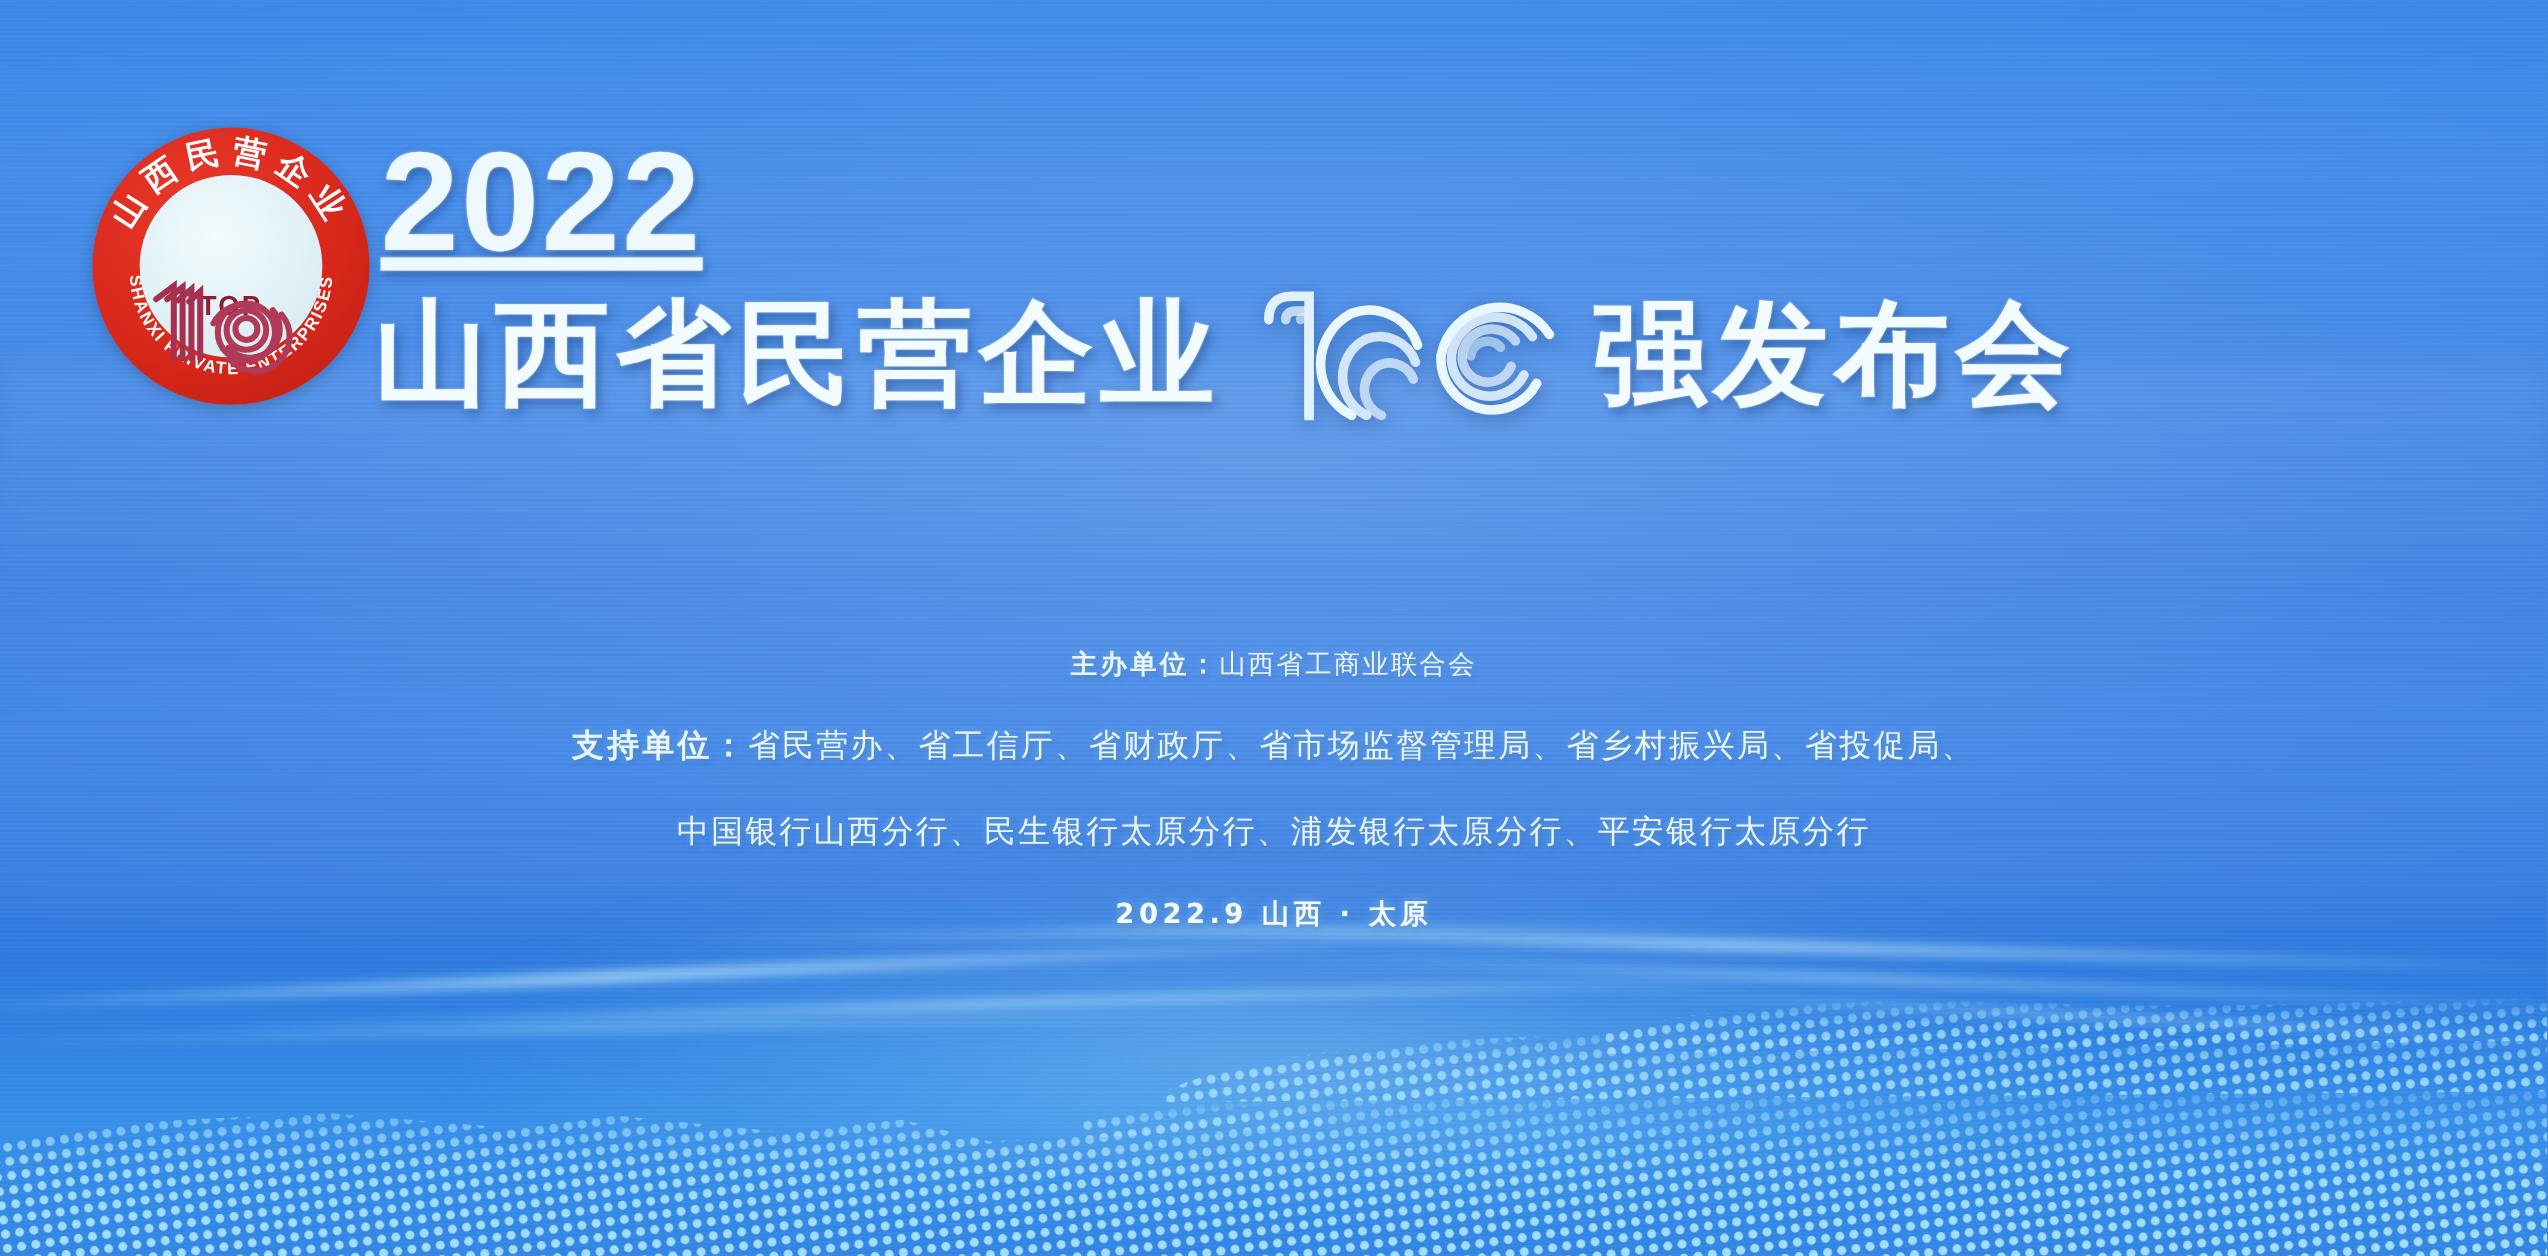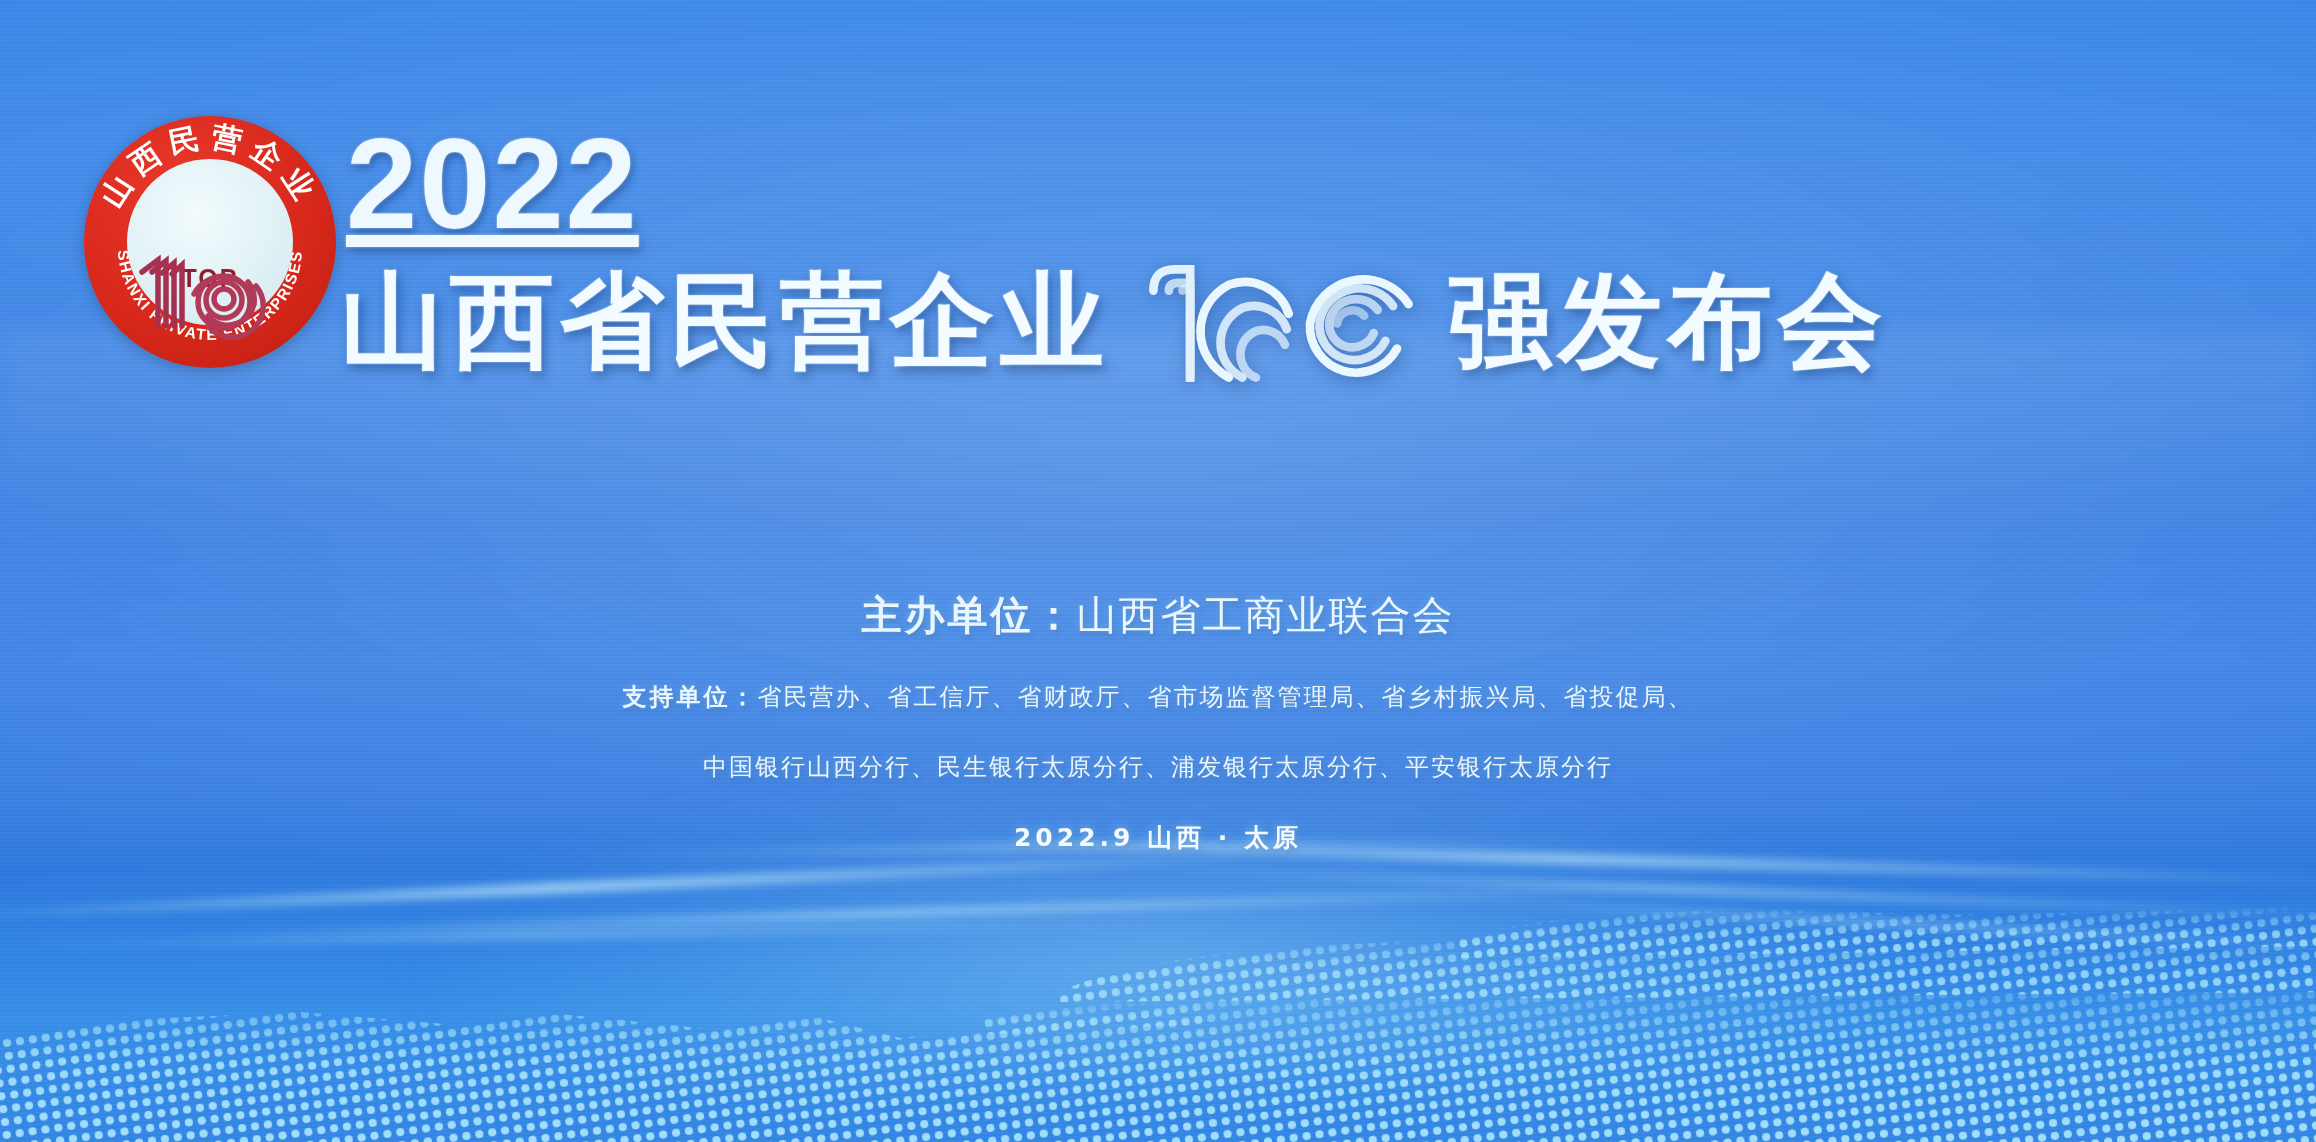--- a/index.html
+++ b/index.html
@@ -147,27 +147,27 @@
 
   
   .credits{
     position:absolute; left:0; right:0; top:588px;
     text-align:center;
     color:#e9f6ff;
     font-family:"DejaVu Sans", sans-serif;
     text-shadow:0 0 6px rgba(150,215,255,0.55), 1px 2px 5px rgba(10,40,95,0.35);
   }
   .credit-line{
-    font-size:40px;
+    font-size:24px;
     letter-spacing:2px;
     margin-bottom:38px;
     font-weight:normal;
   }
   .credit-line .lbl{ font-weight:bold; letter-spacing:3px; }
-  .credit-line.small{ font-size:24px;margin-top:19px; }
+  .credit-line.small{ font-size:29px;margin-top:19px; }
   .datecity{
     margin-top:16px;
     font-size:25px;
     font-weight:bold;
     letter-spacing:4px;
     color:#f4fbff;
     text-shadow:0 0 8px rgba(170,225,255,0.7), 1px 2px 6px rgba(10,40,95,0.35);
   }
 
   

